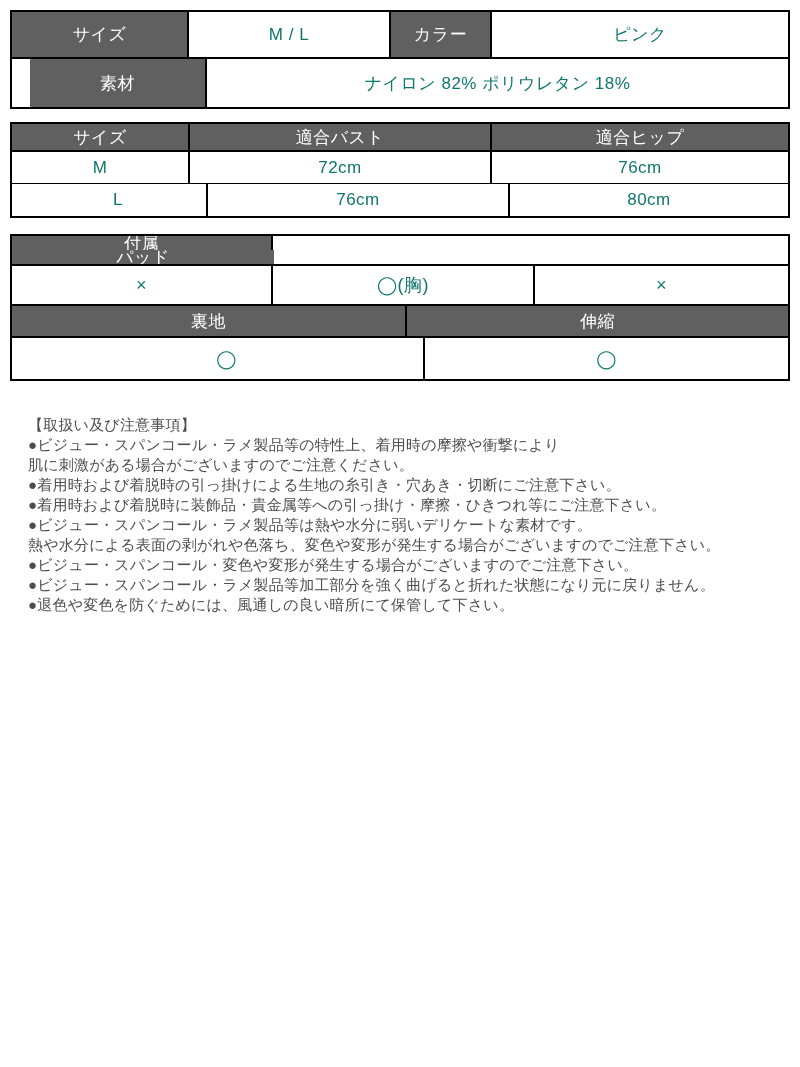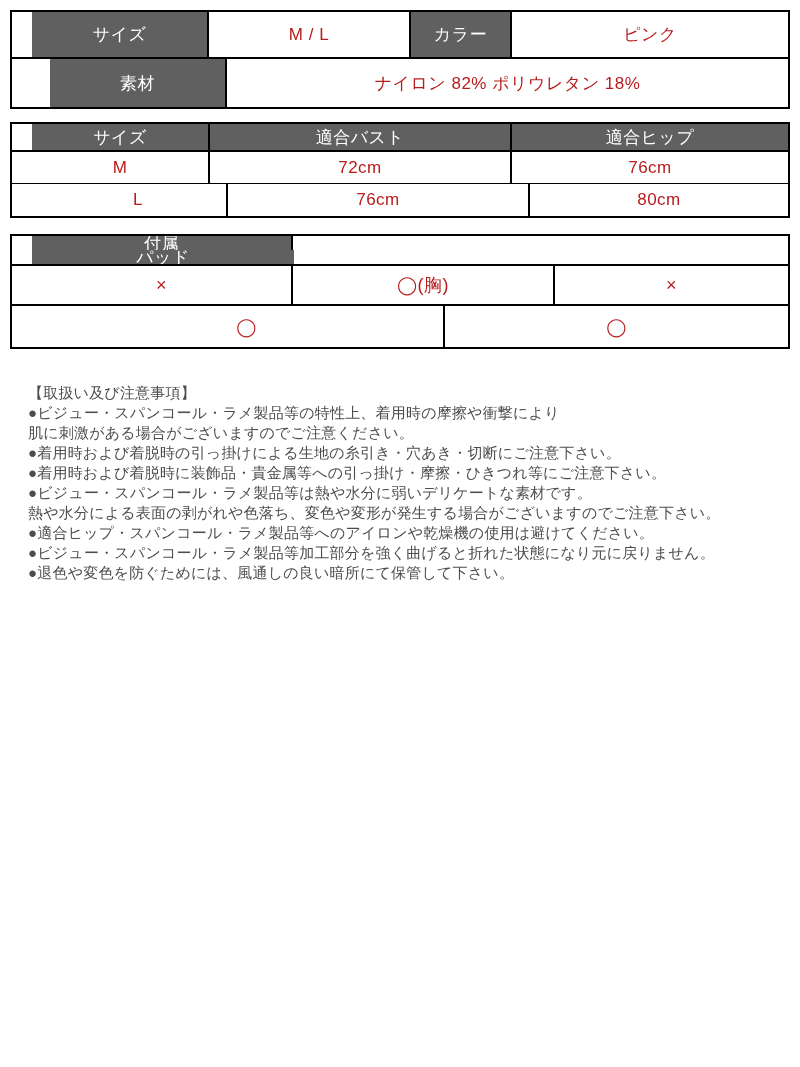--- a/index.html
+++ b/index.html
@@ -21,41 +21,40 @@
     margin-left: 10px;
     border: 2px solid #000000;
     box-sizing: border-box;
   }
   .t1 { margin-top: 10px; }
   .t2 { margin-top: 13px; }
   .t3 { margin-top: 16px; }
   .row {
     display: flex;
     border-bottom: 2px solid #000000;
-    padding-left: 20px;
   }
   .row.thin { border-bottom-width: 1px; }
   .row:last-child { border-bottom: none; margin-left: 18px; }
   .cell {
     box-sizing: border-box;
     display: flex;
     align-items: center;
     justify-content: center;
     border-right: 2px solid #000000;
     font-size: 17px;
     letter-spacing: 0.5px;
     white-space: nowrap;
     overflow: hidden;
   }
   .cell:last-child { border-right: none; }
   .hdr {
     background: #606060;
     color: #ffffff;
   }
-  .val { color: #b91c1c; }
+  .val { color: #0f766e; }
   .sym { font-size: 18px; }
   .h45 { height: 45px; }
   .h48 { height: 48px; }
   .h26 { height: 26px; }
   .h31 { height: 31px; }
   .h32 { height: 32px; }
   .h28 { height: 28px; flex-direction: column; }
   .h38 { height: 38px; }
   .h30 { height: 30px; }
   .h41 { height: 41px; }
@@ -116,32 +115,36 @@
   <div class="tbl t3">
     <div class="row h28">
       <div class="cell hdr w261">付属</div>
       <div class="cell hdr w262">パッド</div>
     </div>
     <div class="row h38">
       <div class="cell val sym w261">×</div>
       <div class="cell val sym w262">◯(胸)</div>
       <div class="cell val sym grow">×</div>
     </div>
+    <div class="row h30">
+      <div class="cell hdr w395">裏地</div>
+      <div class="cell hdr grow">伸縮</div>
+    </div>
     <div class="row h41">
       <div class="cell val sym w395">◯</div>
       <div class="cell val sym grow">◯</div>
     </div>
   </div>
 
   <div class="notes">
     <div>【取扱い及び注意事項】</div>
     <div>●ビジュー・スパンコール・ラメ製品等の特性上、着用時の摩擦や衝撃により</div>
     <div>肌に刺激がある場合がございますのでご注意ください。</div>
     <div>●着用時および着脱時の引っ掛けによる生地の糸引き・穴あき・切断にご注意下さい。</div>
     <div>●着用時および着脱時に装飾品・貴金属等への引っ掛け・摩擦・ひきつれ等にご注意下さい。</div>
     <div>●ビジュー・スパンコール・ラメ製品等は熱や水分に弱いデリケートな素材です。</div>
     <div>熱や水分による表面の剥がれや色落ち、変色や変形が発生する場合がございますのでご注意下さい。</div>
-    <div>●適合ヒップ・スパンコール・ラメ製品等へのアイロンや乾燥機の使用は避けてください。</div>
+    <div>●ビジュー・スパンコール・変色や変形が発生する場合がございますのでご注意下さい。</div>
     <div>●ビジュー・スパンコール・ラメ製品等加工部分を強く曲げると折れた状態になり元に戻りません。</div>
     <div>●退色や変色を防ぐためには、風通しの良い暗所にて保管して下さい。</div>
   </div>
 
 </div>
 
 </body></html>

